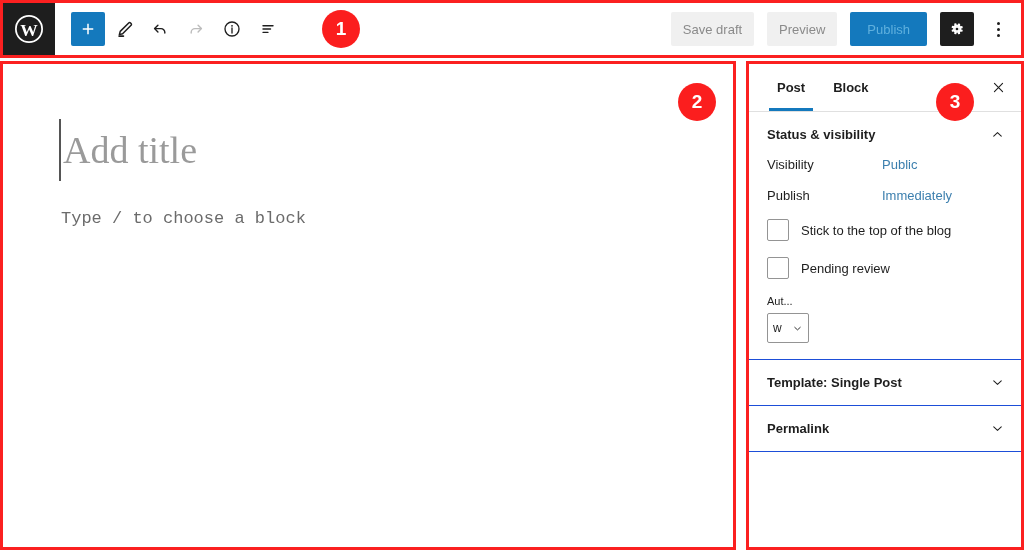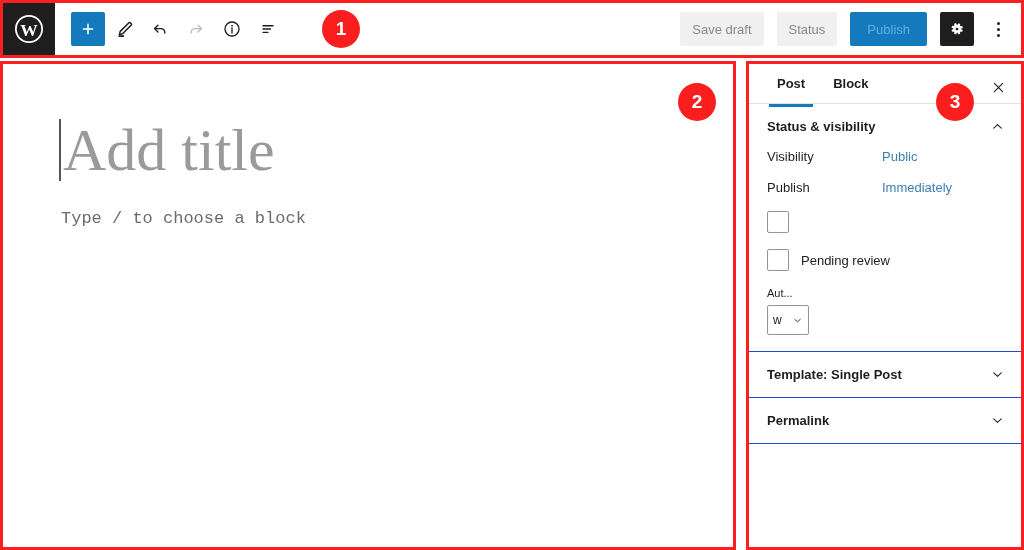--- a/index.html
+++ b/index.html
@@ -88,39 +88,39 @@
   #canvas {
     position: absolute; left: 3px; top: 64px;
     width: 730px; height: 483px;
     background: #ffffff; overflow: hidden;
     z-index: 5;
   }
   #title-wrap { margin: 55px 0 0 56px; display: flex; align-items: center; }
   #caret { width: 2px; height: 62px; background: #555; margin-right: 2px; }
   #post-title {
     font-family: "Liberation Serif", serif;
-    font-size: 60px; color: #9a9a9a; line-height: 1; font-weight: 400;
+    font-size: 38px; color: #9a9a9a; line-height: 1; font-weight: 400;
   }
   #block-placeholder {
     margin: 28px 0 0 58px;
     font-size: 17px; color: #6b6b6b;
     font-family: Liberation Mono, monospace;
   }
 
   
   #sidebar {
     position: absolute; left: 749px; top: 64px;
     width: 272px; height: 483px;
     background: #ffffff; overflow: hidden;
     z-index: 5;
     font-size: 13px; color: #1e1e1e;
   }
   #sb-tabs {
     display: flex; align-items: center;
-    height: 40px; border-bottom: 1px solid #e0e0e0;
+    height: 48px; border-bottom: 1px solid #e0e0e0;
     position: relative; padding: 0 4px 0 14px;
   }
   .sb-tab {
     height: 44px; padding: 0 14px;
     display: flex; align-items: center;
     font-size: 13px; font-weight: bold; color: #1e1e1e;
     background: transparent; border: none; cursor: pointer;
     position: relative;
   }
   .sb-tab.active::after {
@@ -221,21 +221,21 @@
         <svg width="20" height="20" viewBox="0 0 24 24">
           <path d="M6 8h12M6 12h9M6 16h6" stroke="currentColor" stroke-width="1.7" stroke-linecap="round"></path>
         </svg>
       </button>
     </div>
 
     <div class="spacer"></div>
 
     <div class="tb-right">
       <button class="txt-btn">Save draft</button>
-      <button class="txt-btn">Status</button>
+      <button class="txt-btn">Preview</button>
       <button class="txt-btn publish">Publish</button>
       <button class="gear-btn">
         <svg width="18" height="18" viewBox="0 0 24 24">
           <path fill="currentColor" d="M12 8.4a3.6 3.6 0 1 0 0 7.2 3.6 3.6 0 0 0 0-7.2zm0 5.4a1.8 1.8 0 1 1 0-3.6 1.8 1.8 0 0 1 0 3.6z"></path>
           <path fill="currentColor" d="M10.9 2h2.2l.35 2.2 1.5.62 1.8-1.3 1.56 1.56-1.3 1.8.62 1.5 2.2.35v2.2l-2.2.35-.62 1.5 1.3 1.8-1.56 1.56-1.8-1.3-1.5.62L13.1 18h-2.2l-.35-2.2-1.5-.62-1.8 1.3-1.56-1.56 1.3-1.8-.62-1.5L4.17 11.3V9.1l2.2-.35.62-1.5-1.3-1.8L7.25 3.9l1.8 1.3 1.5-.62z" opacity="0"></path>
           <path fill="currentColor" d="M19.2 13.1l-1.6-.35a5.9 5.9 0 0 0 0-1.5l1.6-.35a.6.6 0 0 0 .45-.72l-.38-1.72a.6.6 0 0 0-.72-.45l-1.58.35a5.9 5.9 0 0 0-1.06-1.06l.35-1.58a.6.6 0 0 0-.45-.72l-1.72-.38a.6.6 0 0 0-.72.45L12.98 6.4a5.9 5.9 0 0 0-1.5 0l-.35-1.6a.6.6 0 0 0-.72-.45l-1.72.38a.6.6 0 0 0-.45.72l.35 1.58A5.9 5.9 0 0 0 7.53 8.1l-1.58-.35a.6.6 0 0 0-.72.45l-.38 1.72a.6.6 0 0 0 .45.72l1.6.35a5.9 5.9 0 0 0 0 1.5l-1.6.35a.6.6 0 0 0-.45.72l.38 1.72a.6.6 0 0 0 .72.45l1.58-.35c.31.4.67.75 1.06 1.06l-.35 1.58a.6.6 0 0 0 .45.72l1.72.38a.6.6 0 0 0 .72-.45l.35-1.6a5.9 5.9 0 0 0 1.5 0l.35 1.6a.6.6 0 0 0 .72.45l1.72-.38a.6.6 0 0 0 .45-.72l-.35-1.58c.39-.31.75-.67 1.06-1.06l1.58.35a.6.6 0 0 0 .72-.45l.38-1.72a.6.6 0 0 0-.45-.72zM12 15.1a3.1 3.1 0 1 1 0-6.2 3.1 3.1 0 0 1 0 6.2z"></path>
         </svg>
       </button>
       <button class="dots-btn">
         <i></i>
@@ -281,20 +281,21 @@
           <button class="row-value">Public</button>
         </div>
 
         <div class="row">
           <span class="row-label">Publish</span>
           <button class="row-value">Immediately</button>
         </div>
 
         <div class="cb-row">
           <span class="cbox"></span>
+          <span class="cb-label">Stick to the top of the blog</span>
         </div>
 
         <div class="cb-row">
           <span class="cbox"></span>
           <span class="cb-label">Pending review</span>
         </div>
 
         <div>
           <div class="field-label">Aut...</div>
           <div class="mini-select">

